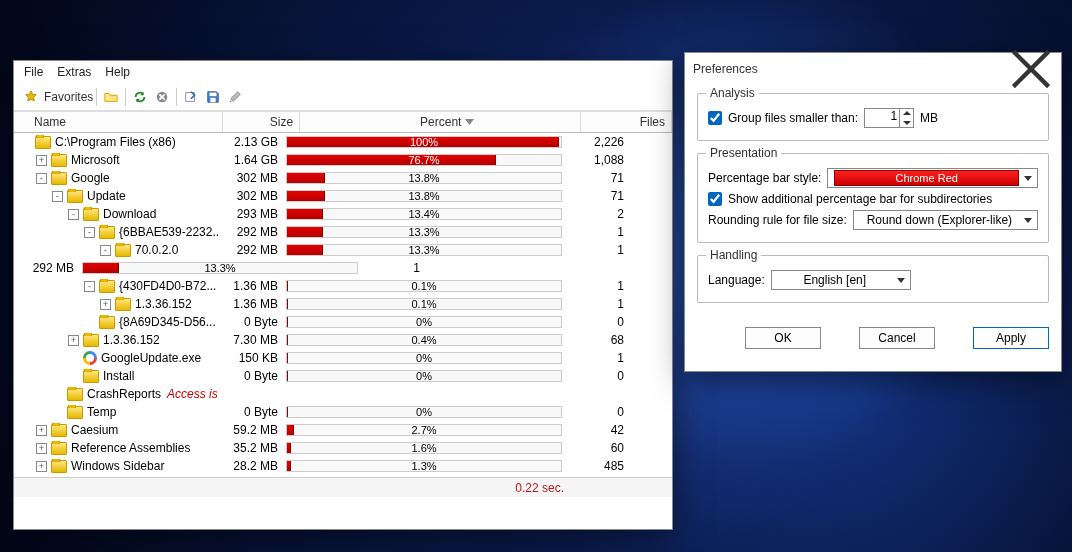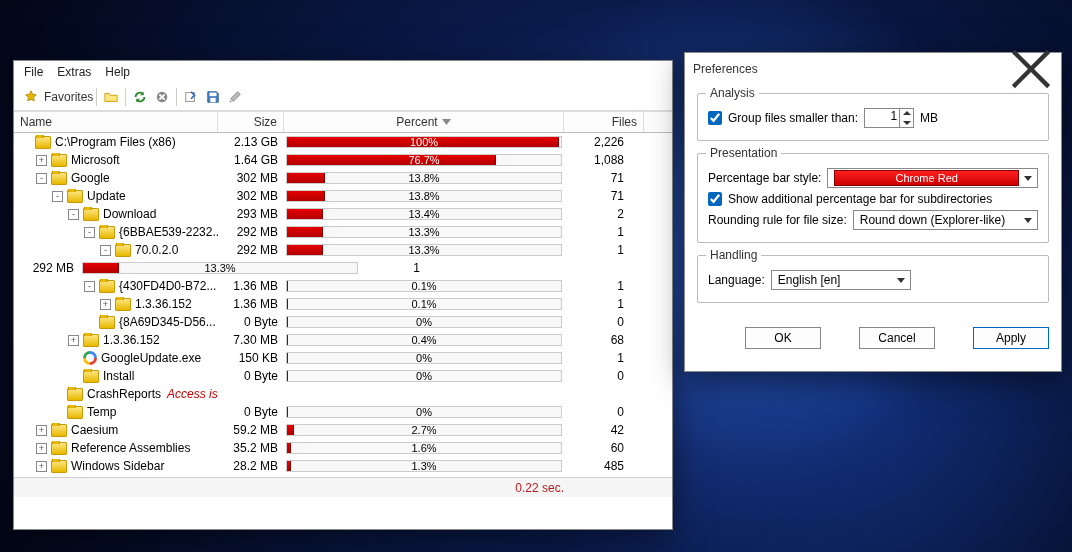--- a/index.html
+++ b/index.html
@@ -19,21 +19,21 @@
 .app-icon { width: 16px; height: 16px; margin-right: 6px; background: #e6b800; border: 1px solid #bb9900; display:inline-block; }
 
 .menubar { height: 22px; display: flex; align-items: center; gap: 14px; padding: 0 10px; color: #222; }
 .toolbar { height: 28px; display: flex; align-items: center; padding: 0 6px; border-bottom: 1px solid #ddd; }
 .tbtn { width: 22px; height: 22px; display: flex; align-items: center; justify-content: center; }
 .tbtn svg { width:14px; height:14px; }
 .divider { width:1px; height:18px; background:#ccc; margin:0 3px; }
 .fav-label { color:#333; margin-left:2px; }
 
 .headers { height: 22px; display: flex; border-top:1px solid #ddd; border-bottom: 1px solid #bbb; background: #fdfdfd; }
-.headers > div { display:flex; align-items:center; padding:0 6px; color:#333; border-right:1px solid #ddd; }
+.headers > div { display:flex; align-items:center; padding:0 6px; color:#333; border-right:1px solid #ddd;margin-left:14px; }
 .col-name { width: 204px; }
 .col-size { width: 66px; justify-content:flex-end; }
 .col-percent { width: 280px; justify-content:center; gap:4px; }
 .col-files { width: 80px; justify-content:flex-end; }
 
 .tree { height: calc(100% - 32px - 22px - 28px - 22px - 20px); overflow: hidden; background:#fff; }
 .row { height: 18px; display: flex; align-items: center; }
 .row .namecell { width:204px; display:flex; align-items:center; overflow:hidden; white-space:nowrap; }
 .row .sizecell { width:66px; text-align:right; padding-right:6px; }
 .row .barcell { width:280px; height:14px; position:relative; }
@@ -58,21 +58,21 @@
 .pref-body { padding: 8px 12px; }
 .fieldset { border:1px solid #bbb; border-radius:2px; margin-bottom:12px; padding:10px 10px 8px 10px; position:relative; }
 .fieldset .legend { position:absolute; top:-8px; left:8px; background:#fff; padding:0 4px; color:#333; }
 .frow { display:flex; align-items:center; gap:6px; margin:4px 0; }
 .winck { width:14px; height:14px; accent-color:#0067c0; }
 .numbox { width:50px; height:20px; border:1px solid #888; text-align:right; padding-right:16px; position:relative; background:#fff; }
 .spinner { position:absolute; right:0; top:0; bottom:0; width:14px; border-left:1px solid #888; }
 .spinner::before,.spinner::after{content:"";position:absolute;left:3px;width:0;height:0;border-left:4px solid transparent;border-right:4px solid transparent;}
 .spinner::before{top:2px;border-bottom:4px solid #333;}
 .spinner::after{bottom:2px;border-top:4px solid #333;}
-.dropdown { height:20px; border:1px solid #888; background:#fff; display:flex; align-items:center; padding:0 18px 0 6px; position:relative; }
+.dropdown { height:20px; border:1px solid #888; background:#fff; display:flex; align-items:center; padding:0 18px 0 6px; position:relative;justify-content:center; }
 .dropdown::after { content:""; position:absolute; right:5px; top:7px; width:0; height:0; border-left:4px solid transparent; border-right:4px solid transparent; border-top:5px solid #333; }
 .red-bar { flex:1; height:16px; background:linear-gradient(#ff2020,#cc0000); border:1px solid #800; color:#fff; text-align:center; font-size:11px; line-height:14px; }
 .pref-buttons { display:flex; justify-content:flex-end; gap:10px; padding:4px 12px 10px; }
 .wbtn { width:76px; height:22px; border:1px solid #888; background:#fdfdfd; text-align:center; line-height:20px;margin-left:28px; }
 .wbtn.primary { border:1px solid #0067c0; }
 </style>
 </head>
 <body>
 
 <div class="window main-window">

